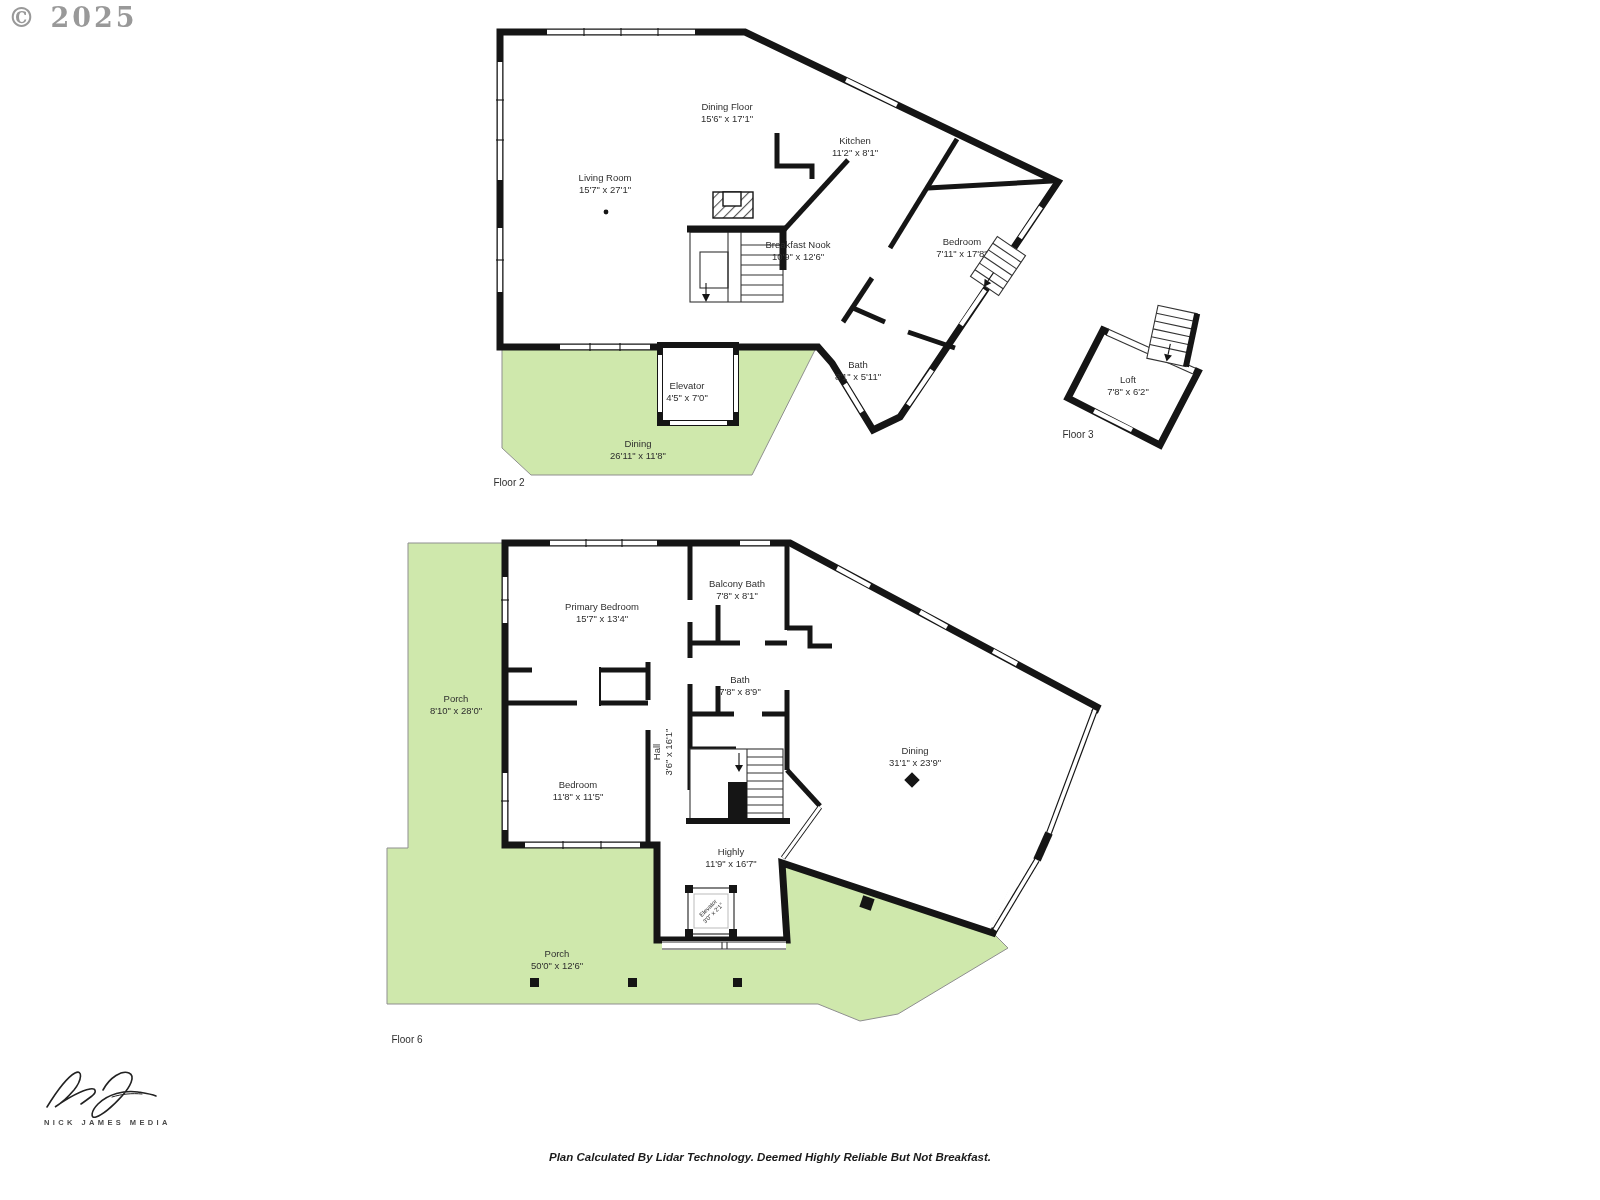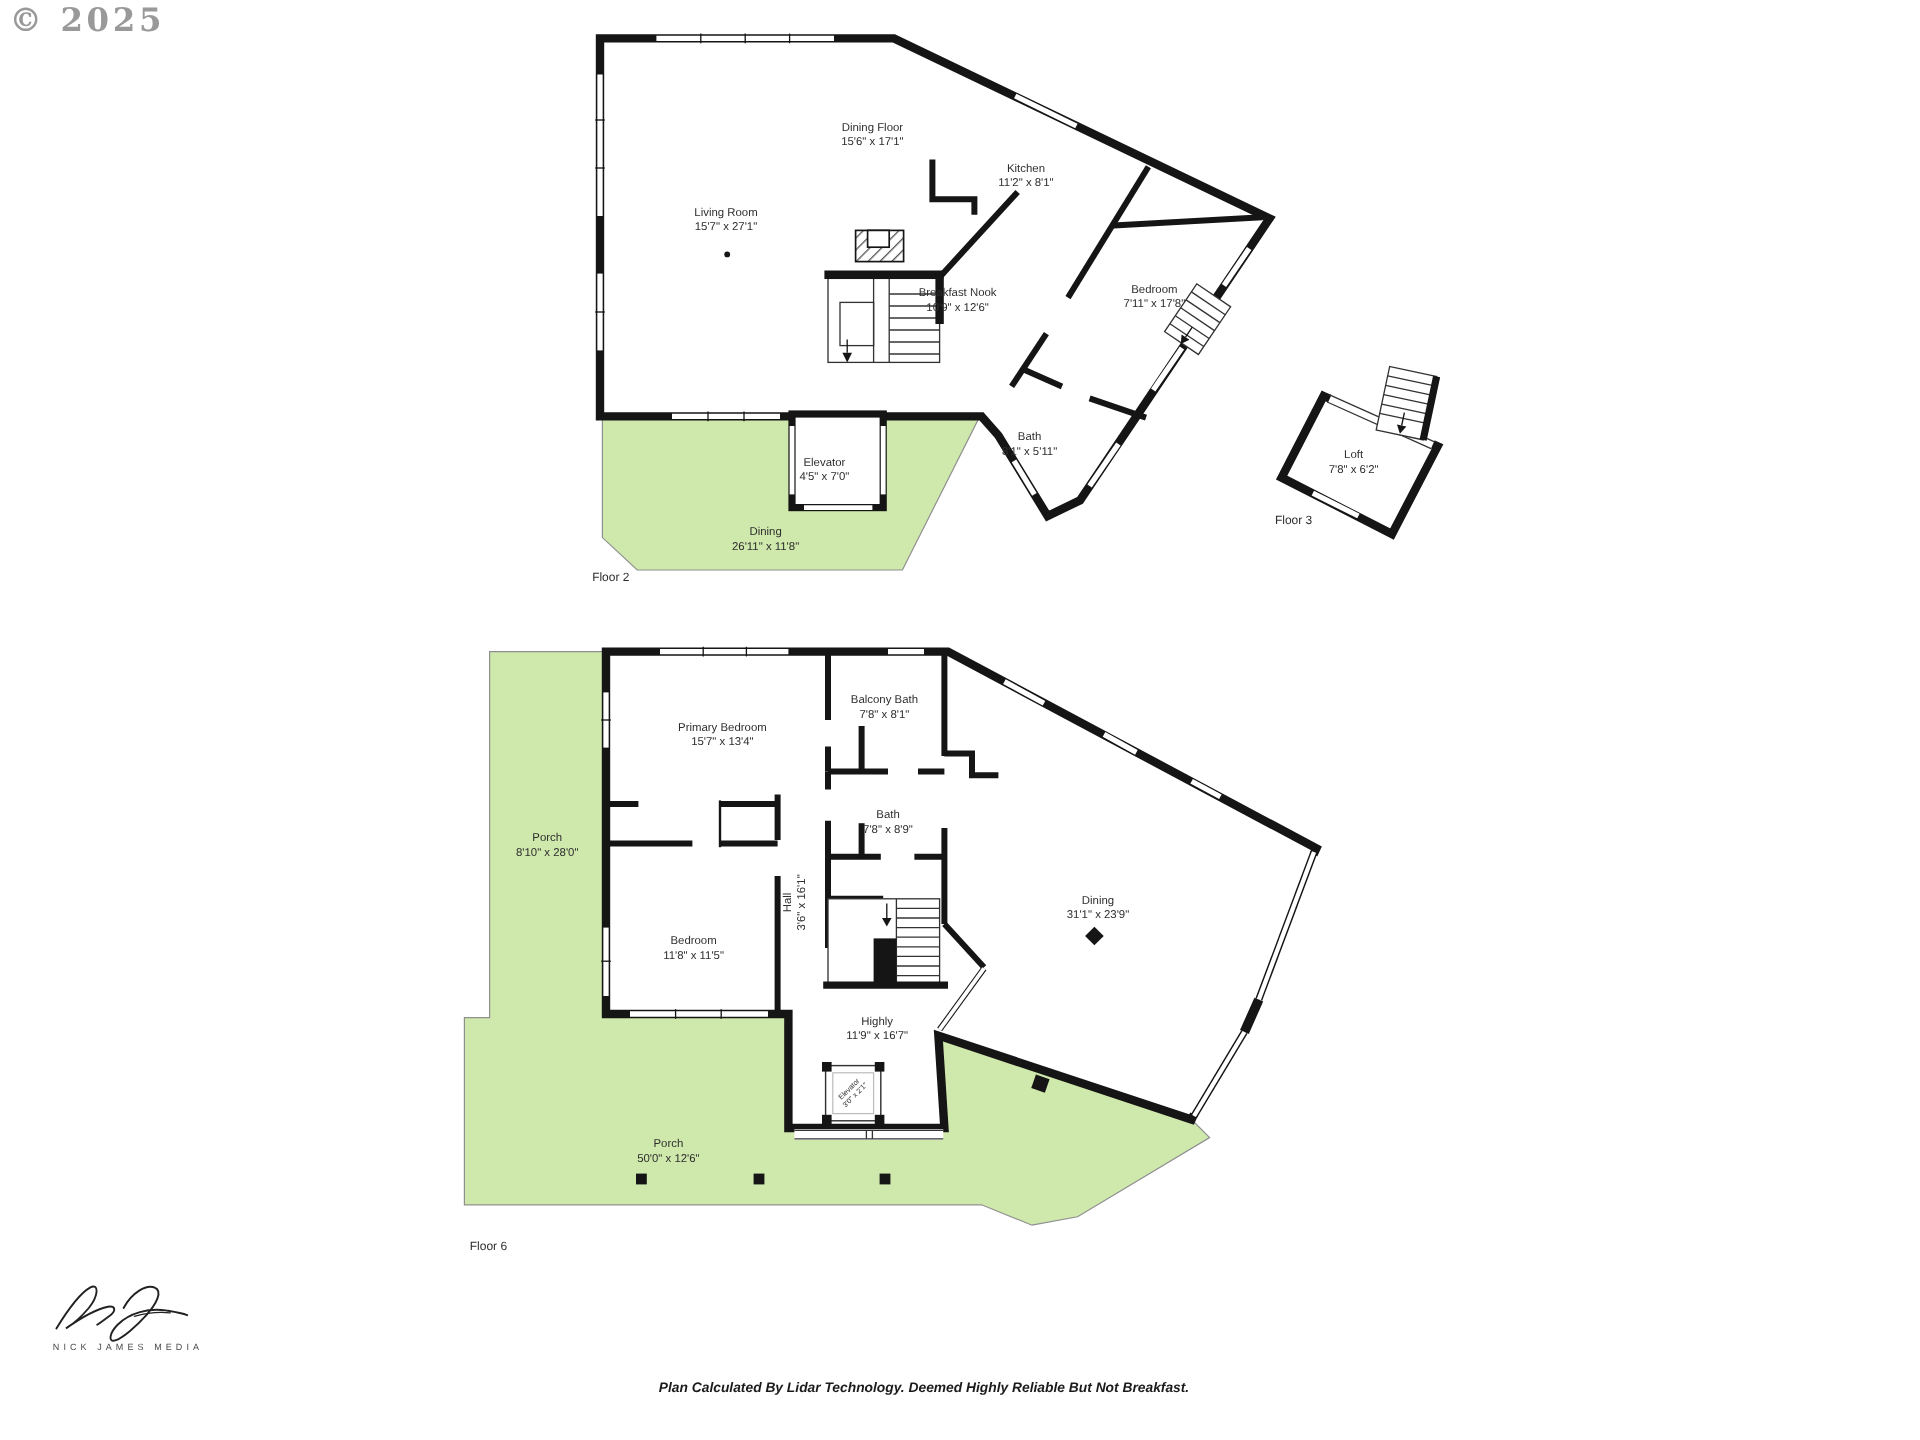--- a/index.html
+++ b/index.html
@@ -10,21 +10,21 @@
   svg.plan{position:absolute;left:0;top:0;}
   .room-label{position:absolute;transform:translate(-50%,-50%);text-align:center;
               font-size:9.5px;color:#2e2e2e;line-height:12px;white-space:nowrap;
               display:flex;flex-direction:column;}
   .room-label.rot90{transform:translate(-50%,-50%) rotate(-90deg);}
   .room-label.rot45{transform:translate(-50%,-50%) rotate(-45deg);font-size:6px;line-height:7px;}
   .floor-label{position:absolute;transform:translate(-50%,-50%);font-size:10px;color:#2e2e2e;white-space:nowrap;text-align:right;}
   .disclaimer{position:absolute;left:770px;top:1157px;transform:translate(-50%,-50%);
               font:italic 700 11.5px "Liberation Sans",sans-serif;color:#1b1b1b;white-space:nowrap;}
   .brand{position:absolute;left:44px;top:1118px;font-size:7.5px;letter-spacing:3.4px;
-         color:#4a4a4a;white-space:nowrap;}
+         color:#4a4a4a;white-space:nowrap;font-weight:bold;}
 </style>
 </head>
 <body>
 
 <div class="canvas">
 
   <div class="watermark">© 2025</div>
 
   <svg class="plan" width="1600" height="1200" viewBox="0 0 1600 1200">
     <defs>

